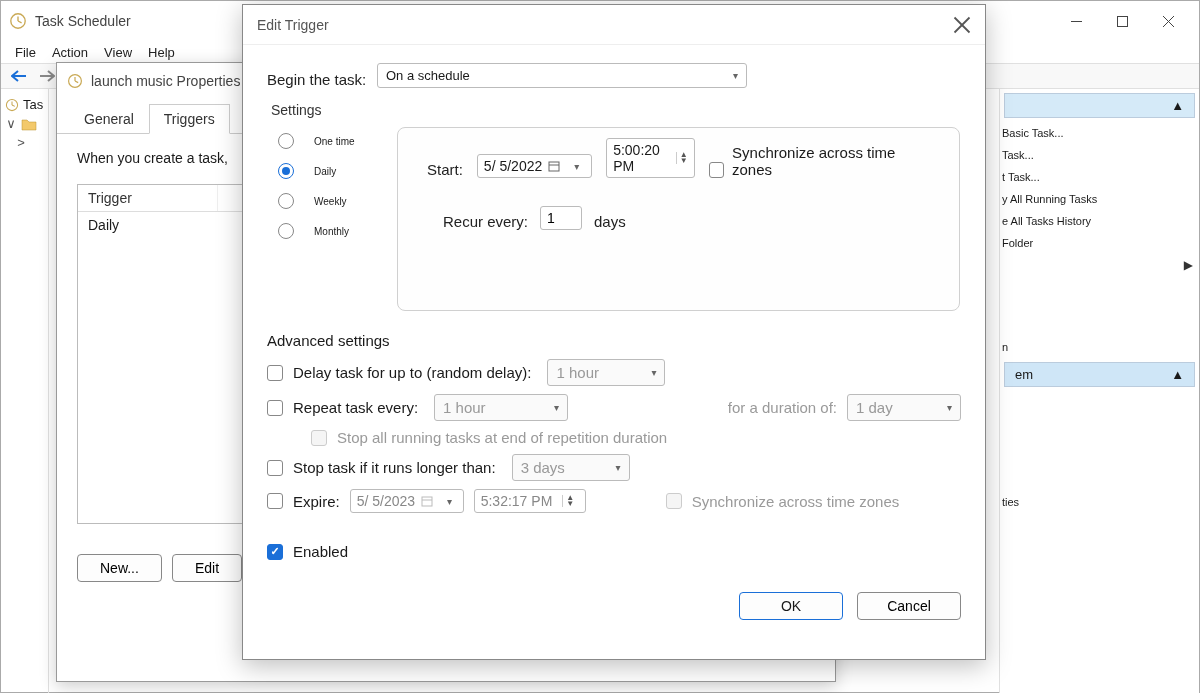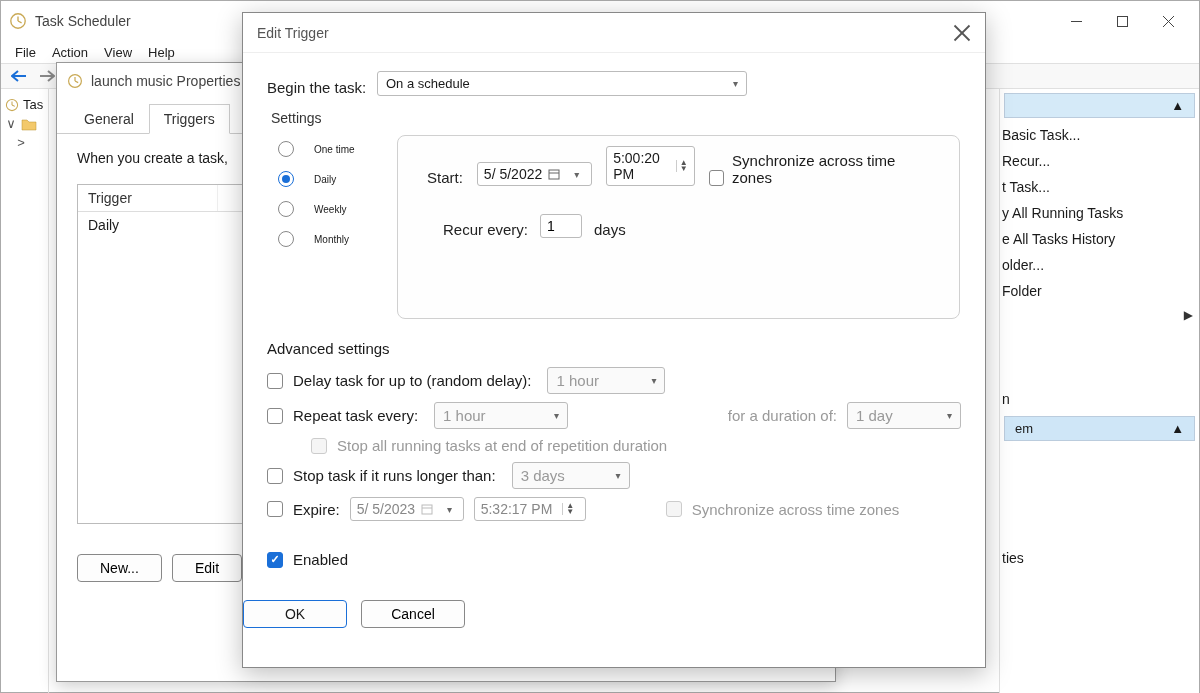--- a/index.html
+++ b/index.html
@@ -16,41 +16,41 @@
   .menubar { height: 22px; display: flex; align-items: center; gap: 16px; padding: 0 14px; font-size: 13px; color:#222;}
   .toolbar { height: 26px; display:flex; align-items:center; gap:4px; padding:0 6px; border-top:1px solid #e0e0e0;border-bottom:1px solid #e0e0e0; background:#f8f8f8;}
   .nav-btn { width:24px; height:22px; display:flex;align-items:center;justify-content:center;}
   .content { display:flex; height: calc(693px - 40px - 22px - 26px); }
   .tree-pane { width: 48px; border-right:1px solid #e0e0e0; padding:6px 4px; font-size:13px;}
   .tree-row { display:flex; align-items:center; gap:4px; padding:2px 0;}
   .tree-chevron { width:12px; text-align:center; color:#555;}
   .center-pane { flex:1; position:relative; }
   .right-pane { width: 200px; border-left:1px solid #e0e0e0; background:#fff; position:relative;}
   .actions-header { background:#d5eaf8; padding:4px 10px; display:flex; justify-content:space-between; align-items:center; font-size:13px; border:1px solid #bcd; margin:4px;}
-  .action-item { padding:5px 6px 5px 2px; font-size:14px; white-space:nowrap; overflow:hidden;}
+  .action-item { padding:5px 6px 5px 2px; font-size:11px; white-space:nowrap; overflow:hidden;}
   .actions-header.sub { background:#cfe6f7; }
   .right-arrow { color:#333; font-size:12px; padding:4px 6px; text-align:right;}
 
   
   .props-dialog { position:absolute; left:56px; top:62px; width:780px; height:620px; background:#fff; border:1px solid #999; box-shadow: 0 4px 16px rgba(0,0,0,0.2); }
   .props-title { height:36px; display:flex; align-items:center; padding:0 10px; gap:8px; font-size:14px; color:#444;}
   .props-tabs { display:flex; border-bottom:1px solid #ccc; padding-left:12px; gap:0; margin-top:4px;}
   .props-tab { padding:6px 14px; border:1px solid transparent; border-bottom:none; font-size:14px; color:#333; position:relative; top:1px;}
   .props-tab.active { border-color:#ccc; background:#fff; border-bottom:1px solid #fff;}
   .props-body { padding:16px 20px; font-size:14px;}
   .trig-table { border:1px solid #bbb; width: 100%; height: 340px; margin-top:18px; background:#fff;}
   .trig-table-head { display:flex; background:#fff; border-bottom:1px solid #ddd;}
   .trig-th { padding:5px 10px; font-size:14px; color:#333; border-right:1px solid #eee;}
   .trig-row { display:flex; }
   .trig-td { padding:5px 10px; font-size:14px;}
   .props-btn-row { padding: 14px 20px; display:flex; gap:10px;}
   .btn { padding:5px 22px; border:1px solid #888; border-radius:4px; background:#fdfdfd; font-size:14px;}
   
   
-  .edit-dialog { position:absolute; left:242px; top:12px; width:744px; height:656px; background:#fff; border:1px solid #888; box-shadow:0 6px 24px rgba(0,0,0,0.25); }
+  .edit-dialog { position:absolute; left:242px; top:4px; width:744px; height:656px; background:#fff; border:1px solid #888; box-shadow:0 6px 24px rgba(0,0,0,0.25); }
   .edit-titlebar { height:40px; display:flex; align-items:center; justify-content:space-between; padding:0 14px; border-bottom:1px solid #eee;}
   .edit-title { font-size:14px; color:#555;}
   .close-x { width:18px; height:18px; color:#555;}
   .edit-body { padding: 18px 24px 14px 24px; }
   .row { display:flex; align-items:flex-end; gap:10px; }
   .begin-label { font-size:15px; color:#222; width:100px;}
   .combo { border:1px solid #bbb; border-radius:3px; background:#fff; padding:4px 8px; display:flex; align-items:center; justify-content:space-between; }
   .combo.disabled { color:#999; background:#fafafa;}
   .chev { font-size:10px; color:#666; margin-left:8px;}
   .fs-label { font-size:14px; color:#333; margin:14px 0 8px 4px;}
@@ -66,21 +66,21 @@
   .spin { display:flex; flex-direction:column; line-height:6px; font-size:8px; color:#555; margin-left:4px; border-left:1px solid #ccc; padding-left:3px;}
   .chk { width:16px; height:16px; border:1px solid #888; border-radius:3px; background:#fff; display:flex;align-items:center;justify-content:center;}
   .chk.checked { background:#1a6fd8; border-color:#1a6fd8;}
   .chk.checked::after { content:"✓"; color:#fff; font-size:11px; font-weight:bold;}
   .chk.disabled { border-color:#ccc; background:#f5f5f5;}
   .chk-label { font-size:15px;}
   .chk-label.disabled { color:#9a9a9a;text-align:right;}
   .num-input { width:42px; border:1px solid #bbb; border-radius:3px; padding:3px 6px; text-align:left; font-size:14px;}
   .adv-label { font-size:15px; margin:20px 0 10px 0;}
   .adv-row { display:flex; align-items:center; gap:10px; margin:8px 0; font-size:15px;}
-  .edit-footer { display:flex; gap:14px; padding: 10px 24px 16px 0;}
+  .edit-footer { display:flex; justify-content:flex-end; gap:14px; padding: 10px 24px 16px 0;}
   .btn-primary { border:1px solid #1a6fd8; color:#1a1a1a;}
   
   .clock-icon circle { fill:none; stroke:#c9a955; stroke-width:1.5;}
   .clock-icon line { stroke:#c9a955; stroke-width:1.5;}
   .folder-icon { fill:#f3c96b; stroke:#b8902f; stroke-width:.5;}
 </style>
 </head>
 <body>
 
 <div class="main-window">
@@ -147,25 +147,24 @@
         <span class="tree-chevron">&gt;</span>
       </div>
     </div>
     <div class="center-pane"></div>
     <div class="right-pane">
       <div class="actions-header">
           <span></span>
           <span>▲</span>
         </div>
       <div class="action-item">Basic Task...</div>
-      <div class="action-item">Recur...</div>
+      <div class="action-item">Task...</div>
       <div class="action-item">t Task...</div>
       <div class="action-item">y All Running Tasks</div>
       <div class="action-item">e All Tasks History</div>
-      <div class="action-item">older...</div>
       <div class="action-item">Folder</div>
       <div class="right-arrow">▶</div>
       <div style="height:60px"></div>
       <div class="action-item">n</div>
       <div class="actions-header sub">
           <span>em</span>
           <span>▲</span>
         </div>
       <div style="height:100px"></div>
       <div class="action-item">ties</div>

